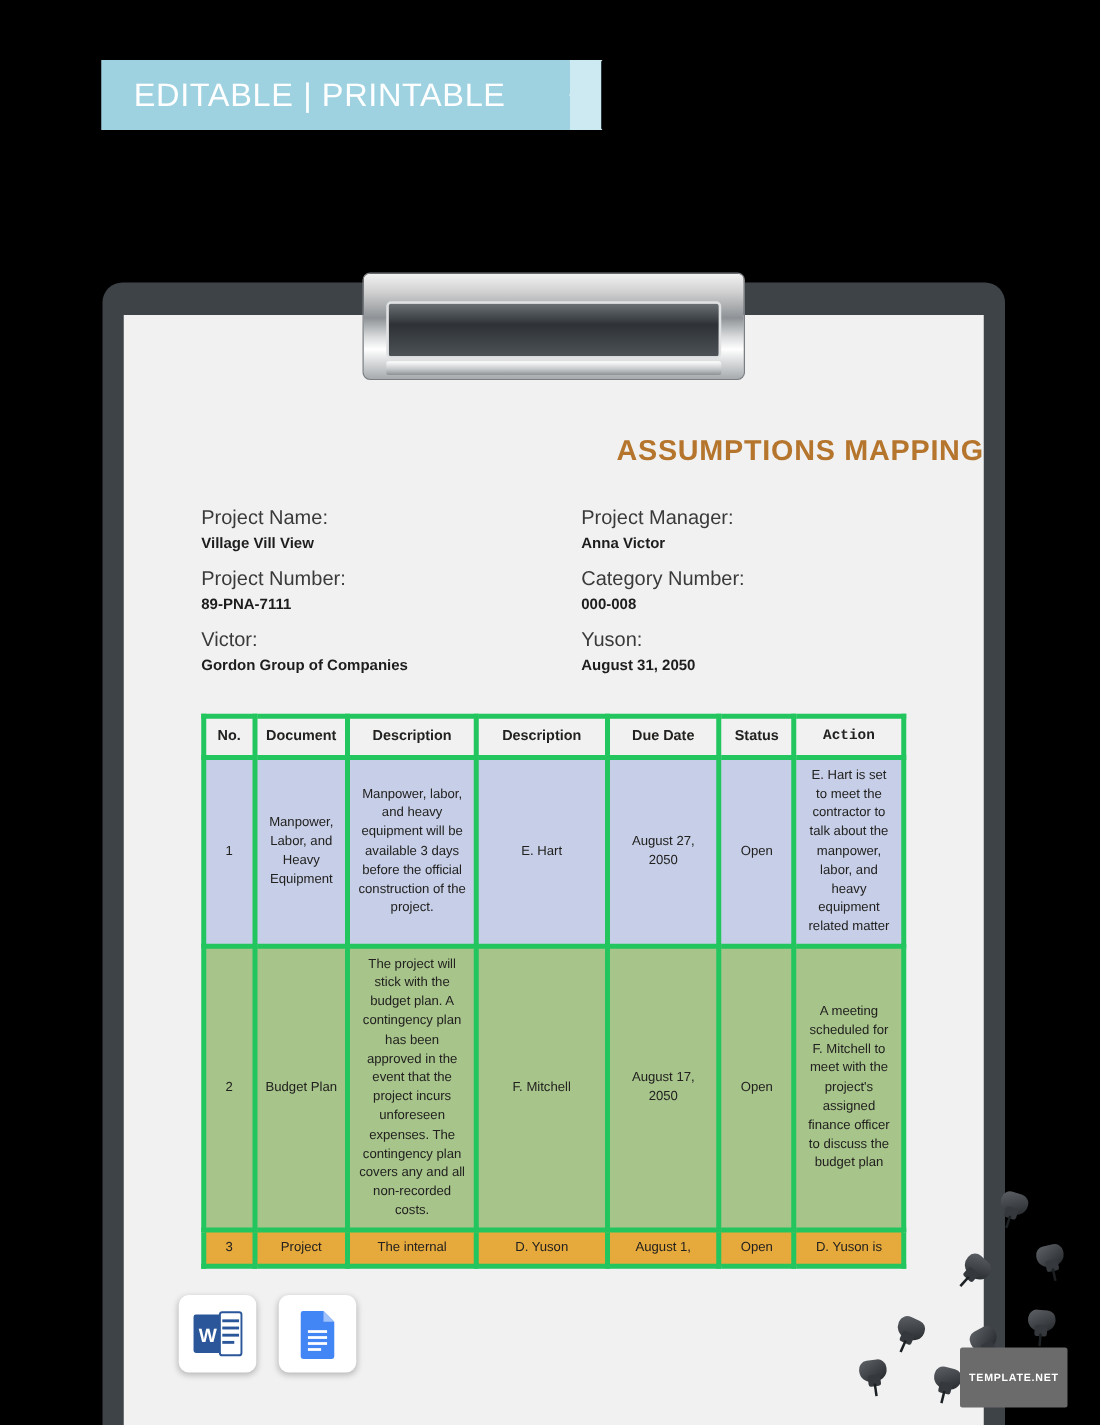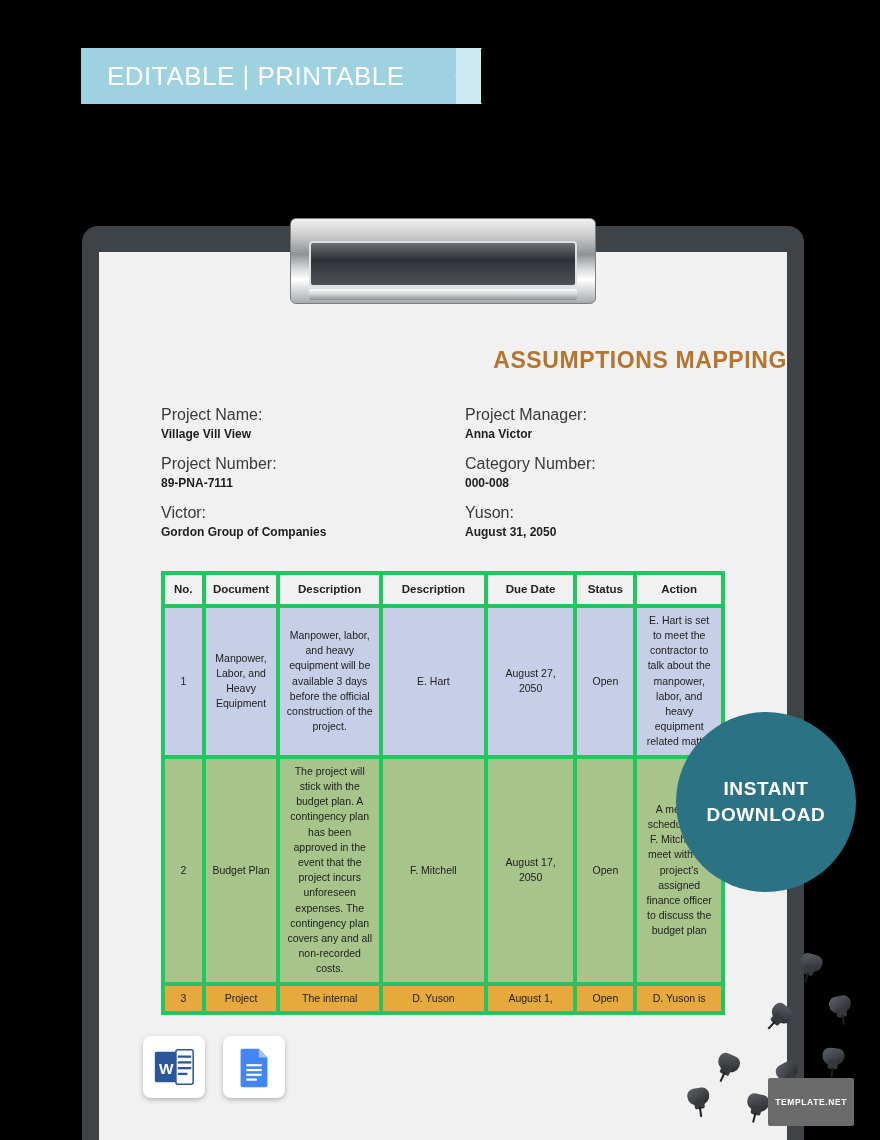--- a/index.html
+++ b/index.html
@@ -155,21 +155,21 @@
     font-size: 11.5px;
     height: 30px;
     padding: 6px 4px;
   }
   .col-no      { width: 38px; }
   .col-cat     { width: 70px; }
   .col-desc    { width: 96px; }
   .col-resp    { width: 98px; }
   .col-due     { width: 84px; }
   .col-status  { width: 56px; }
-  .col-action  { width: 82px; }
+  .col-action  { width: 82px; font-family: Liberation Mono, monospace; }
 
   tr.row-blue  td { background: #c7cfe8; }
   tr.row-green td { background: #a7c48b; }
   tr.row-gold  td { background: #e6a93c; }
 
   td.desc, td.action { text-align: left; }
   td.action { text-align: center; }
 
   
   .badge {
@@ -391,24 +391,20 @@
     <div class="head"></div>
       <div class="neck"></div>
       <div class="needle"></div>
   </div>
   <div class="pin" style="left:742px; top:1092px; transform:rotate(14deg);">
     <div class="head"></div>
       <div class="neck"></div>
       <div class="needle"></div>
   </div>
 
-  <div class="badge">
-    <span>INSTANT</span>
-    <span>DOWNLOAD</span>
-  </div>
 
   <div class="icons">
     <div class="icon-word">
       <svg width="46" height="46" viewBox="0 0 48 48" aria-hidden="true">
         <rect x="4" y="8" width="24" height="32" rx="2" fill="#2b579a"></rect>
         <rect x="26" y="6" width="18" height="36" rx="2" fill="#ffffff" stroke="#2b579a" stroke-width="1.6"></rect>
         <rect x="28" y="12" width="14" height="2.4" fill="#2b579a"></rect>
         <rect x="28" y="18" width="14" height="2.4" fill="#2b579a"></rect>
         <rect x="28" y="24" width="14" height="2.4" fill="#2b579a"></rect>
         <rect x="28" y="30" width="10" height="2.4" fill="#2b579a"></rect>

